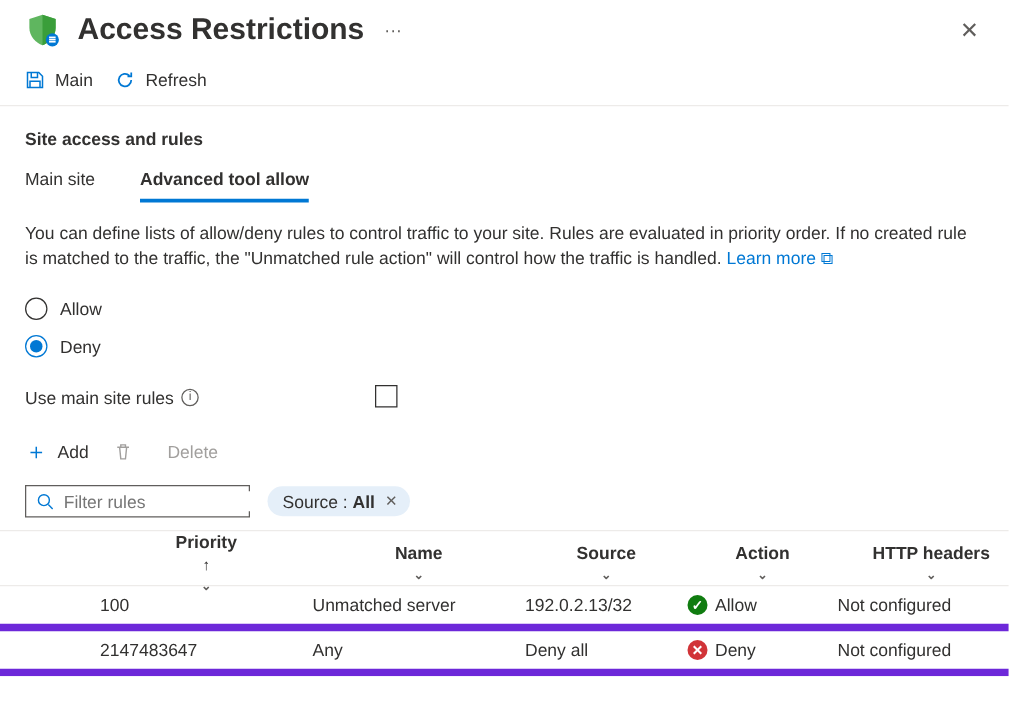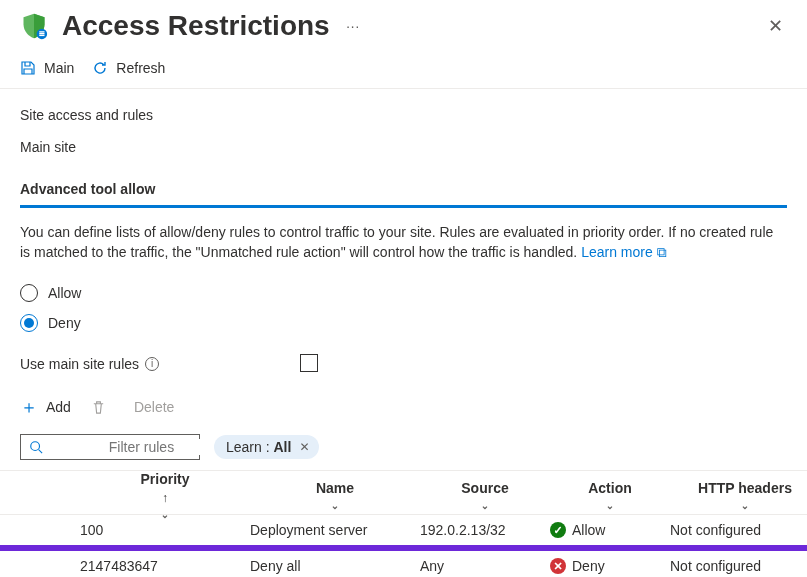--- a/index.html
+++ b/index.html
@@ -15,21 +15,21 @@
     display: flex;
     align-items: center;
     padding: 10px 20px 4px 20px;
   }
   .shield-icon {
     width: 28px; height: 28px;
     margin-right: 14px;
     position: relative;
   }
   .page-title {
-    font-size: 28px;
+    font-size: 24px;
     font-weight: 600;
     flex: 0 0 auto;
   }
   .ellipsis {
     margin-left: 16px;
     color: #605e5c;
     cursor: pointer;
   }
   .spacer { flex: 1; }
   .close-btn {
@@ -47,29 +47,28 @@
   }
   .tb-btn {
     display: flex;
     align-items: center;
     gap: 8px;
     cursor: pointer;
     color: #323130;
   }
   .tb-btn .ic { color: #0078d4; }
   .section-title {
-    font-weight: 400;
+    font-weight: 700;
     padding: 18px 20px 6px 20px;
   }
   .tabs {
     display: flex;
-    gap: 8px;
+    gap: 36px;
     padding: 0 20px;
     border-bottom: 1px solid transparent;
-    flex-direction: column;
   }
   .tab {
     padding: 10px 0 8px 0;
     cursor: pointer;
     color: #323130;
   }
   .tab.active {
     font-weight: 600;
     border-bottom: 3px solid #0078d4;
   }
@@ -136,21 +135,21 @@
   }
   .filter-input {
     display: flex; align-items: center; gap: 8px;
     border: 1px solid #605e5c;
     padding: 4px 8px;
     width: 180px;
     color: #605e5c;
   }
   .filter-input input {
     border: none; outline: none; flex: 1; font-size: 14px; font-family: inherit;
-    color: #323130; padding: 0; text-align: center;
+    color: #323130; padding: 0;
   }
   .pill {
     display: flex; align-items: center; gap: 8px;
     background: #e5eff9;
     border-radius: 14px;
     padding: 4px 10px 4px 12px;
     cursor: pointer;
   }
   .pill .x { color: #605e5c; font-size: 12px; cursor: pointer; }
   .table {
@@ -278,21 +277,21 @@
   <div class="filter-input">
     <span>
       <svg width="14" height="14" viewBox="0 0 16 16">
           <circle cx="7" cy="7" r="5" fill="none" stroke="#0078d4" stroke-width="1.3"></circle>
           <line x1="11" y1="11" x2="15" y2="15" stroke="#0078d4" stroke-width="1.3"></line>
         </svg>
     </span>
     <input placeholder="Filter rules" style="">
   </div>
   <div class="pill">
-    <span><span>Learn : </span><b>All</b></span>
+    <span><span>Source : </span><b>All</b></span>
     <span class="x">✕</span>
   </div>
 </div>
 
 <div class="table">
   <div class="thead">
     <div></div>
     <div class="th">
       <span>Priority</span>
       <span class="sort-up">↑</span>
@@ -312,33 +311,33 @@
     </div>
     <div class="th">
       <span>HTTP headers</span>
       <span class="chev">⌄</span>
     </div>
   </div>
 
   <div class="trow">
     <div></div>
     <div>100</div>
-    <div>Deployment server</div>
+    <div>Unmatched server</div>
     <div>192.0.2.13/32</div>
     <div class="action-cell">
       <span class="ac-ic ac-allow">✓</span>
       <span>Allow</span>
     </div>
     <div>Not configured</div>
   </div>
 
   <div class="trow">
     <div></div>
     <div>2147483647</div>
+    <div>Any</div>
     <div>Deny all</div>
-    <div>Any</div>
     <div class="action-cell">
       <span class="ac-ic ac-deny">✕</span>
       <span>Deny</span>
     </div>
     <div>Not configured</div>
   </div>
 </div>
 
 </body></html>

